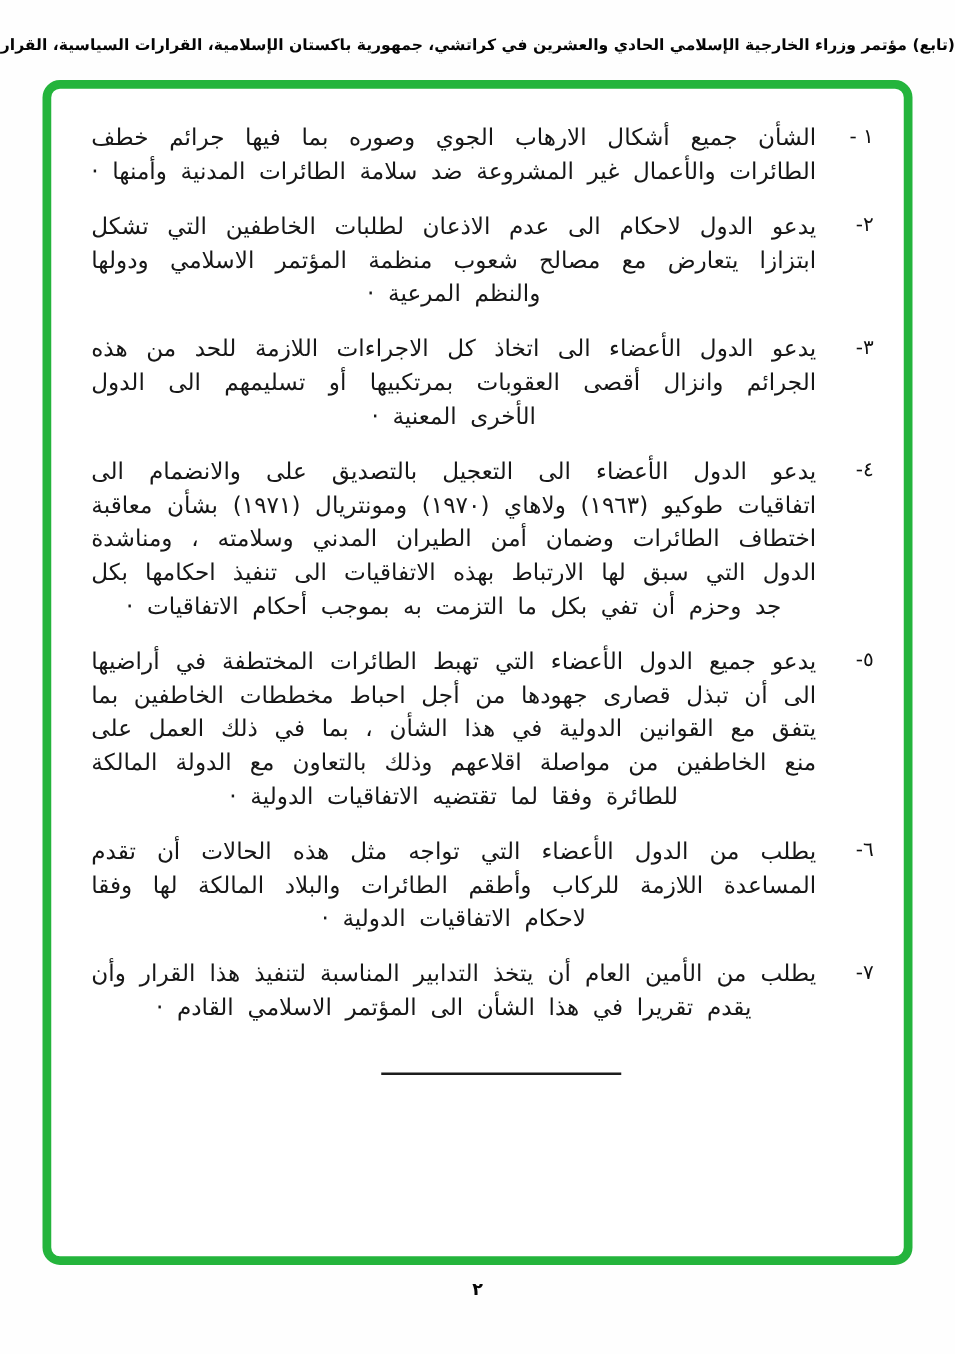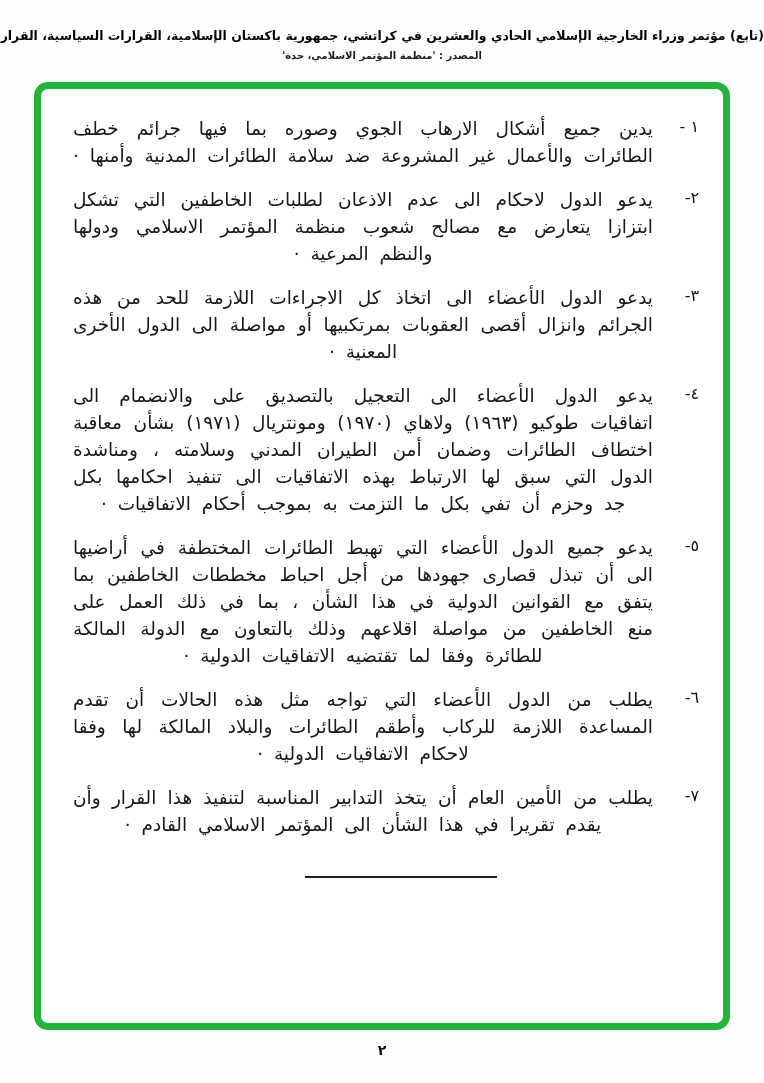--- a/index.html
+++ b/index.html
@@ -86,38 +86,37 @@
     color: #060606;
   }
 </style>
 </head>
 <body>
 
 <div class="page">
 
   <div class="doc-header">
     <div class="line1">(تابع) مؤتمر وزراء الخارجية الإسلامي الحادي والعشرين في كراتشي، جمهورية باكستان الإسلامية، القرارات السياسية، القرار الرقم٢١/٤٥ - س</div>
-    <div class="line2">المصدر : 'منظمة المؤتمر الاسلامي، جدة'</div>
   </div>
 
   <div class="green-frame">
     <div class="items" id="items-container">
   <div class="item-row">
     <div class="item-num">١ -</div>
-    <div class="item-text">يدين جميع أشكال الارهاب الجوي وصوره بما فيها جرائم خطف الطائرات والأعمال غير المشروعة ضد سلامة الطائرات المدنية وأمنها ·</div>
+    <div class="item-text">الشأن جميع أشكال الارهاب الجوي وصوره بما فيها جرائم خطف الطائرات والأعمال غير المشروعة ضد سلامة الطائرات المدنية وأمنها ·</div>
   </div>
 
   <div class="item-row">
     <div class="item-num">٢-</div>
     <div class="item-text">يدعو الدول لاحكام الى عدم الاذعان لطلبات الخاطفين التي تشكل ابتزازا يتعارض مع مصالح شعوب منظمة المؤتمر الاسلامي ودولها والنظم المرعية ·</div>
   </div>
 
   <div class="item-row">
     <div class="item-num">٣-</div>
-    <div class="item-text">يدعو الدول الأعضاء الى اتخاذ كل الاجراءات اللازمة للحد من هذه الجرائم وانزال أقصى العقوبات بمرتكبيها أو مواصلة الى الدول الأخرى المعنية ·</div>
+    <div class="item-text">يدعو الدول الأعضاء الى اتخاذ كل الاجراءات اللازمة للحد من هذه الجرائم وانزال أقصى العقوبات بمرتكبيها أو تسليمهم الى الدول الأخرى المعنية ·</div>
   </div>
 
   <div class="item-row">
     <div class="item-num">٤-</div>
     <div class="item-text">يدعو الدول الأعضاء الى التعجيل بالتصديق على والانضمام الى اتفاقيات طوكيو (١٩٦٣) ولاهاي (١٩٧٠) ومونتريال (١٩٧١) بشأن معاقبة اختطاف الطائرات وضمان أمن الطيران المدني وسلامته ، ومناشدة الدول التي سبق لها الارتباط بهذه الاتفاقيات الى تنفيذ احكامها بكل جد وحزم أن تفي بكل ما التزمت به بموجب أحكام الاتفاقيات ·</div>
   </div>
 
   <div class="item-row">
     <div class="item-num">٥-</div>
     <div class="item-text">يدعو جميع الدول الأعضاء التي تهبط الطائرات المختطفة في أراضيها الى أن تبذل قصارى جهودها من أجل احباط مخططات الخاطفين بما يتفق مع القوانين الدولية في هذا الشأن ، بما في ذلك العمل على منع الخاطفين من مواصلة اقلاعهم وذلك بالتعاون مع الدولة المالكة للطائرة وفقا لما تقتضيه الاتفاقيات الدولية ·</div>

